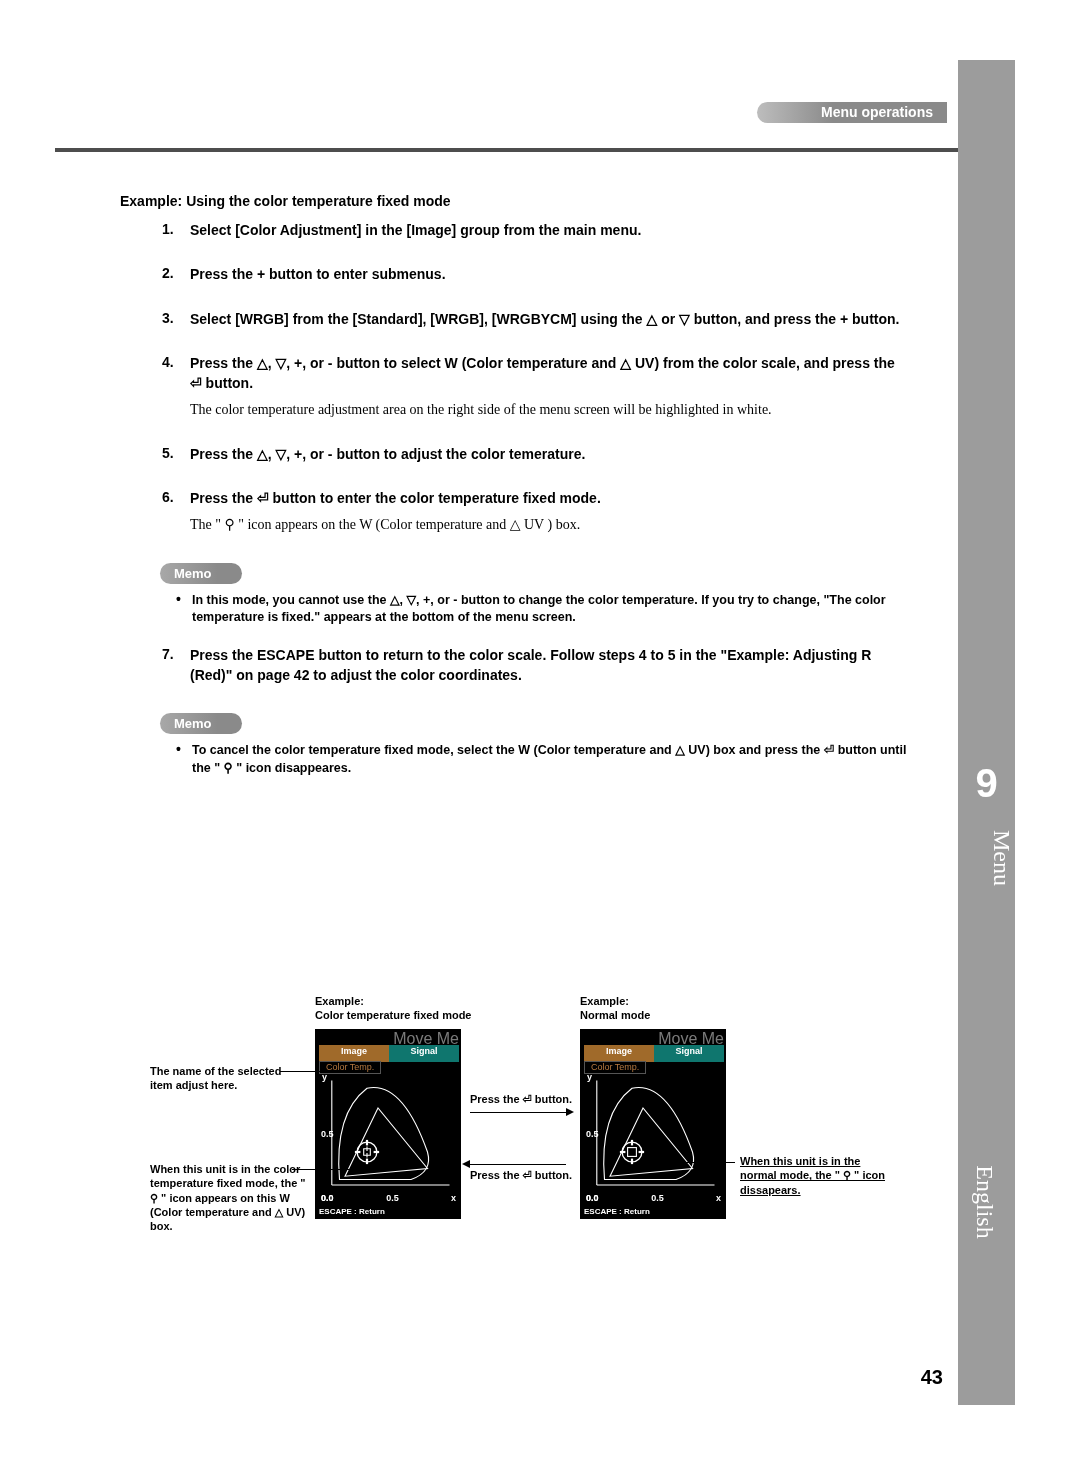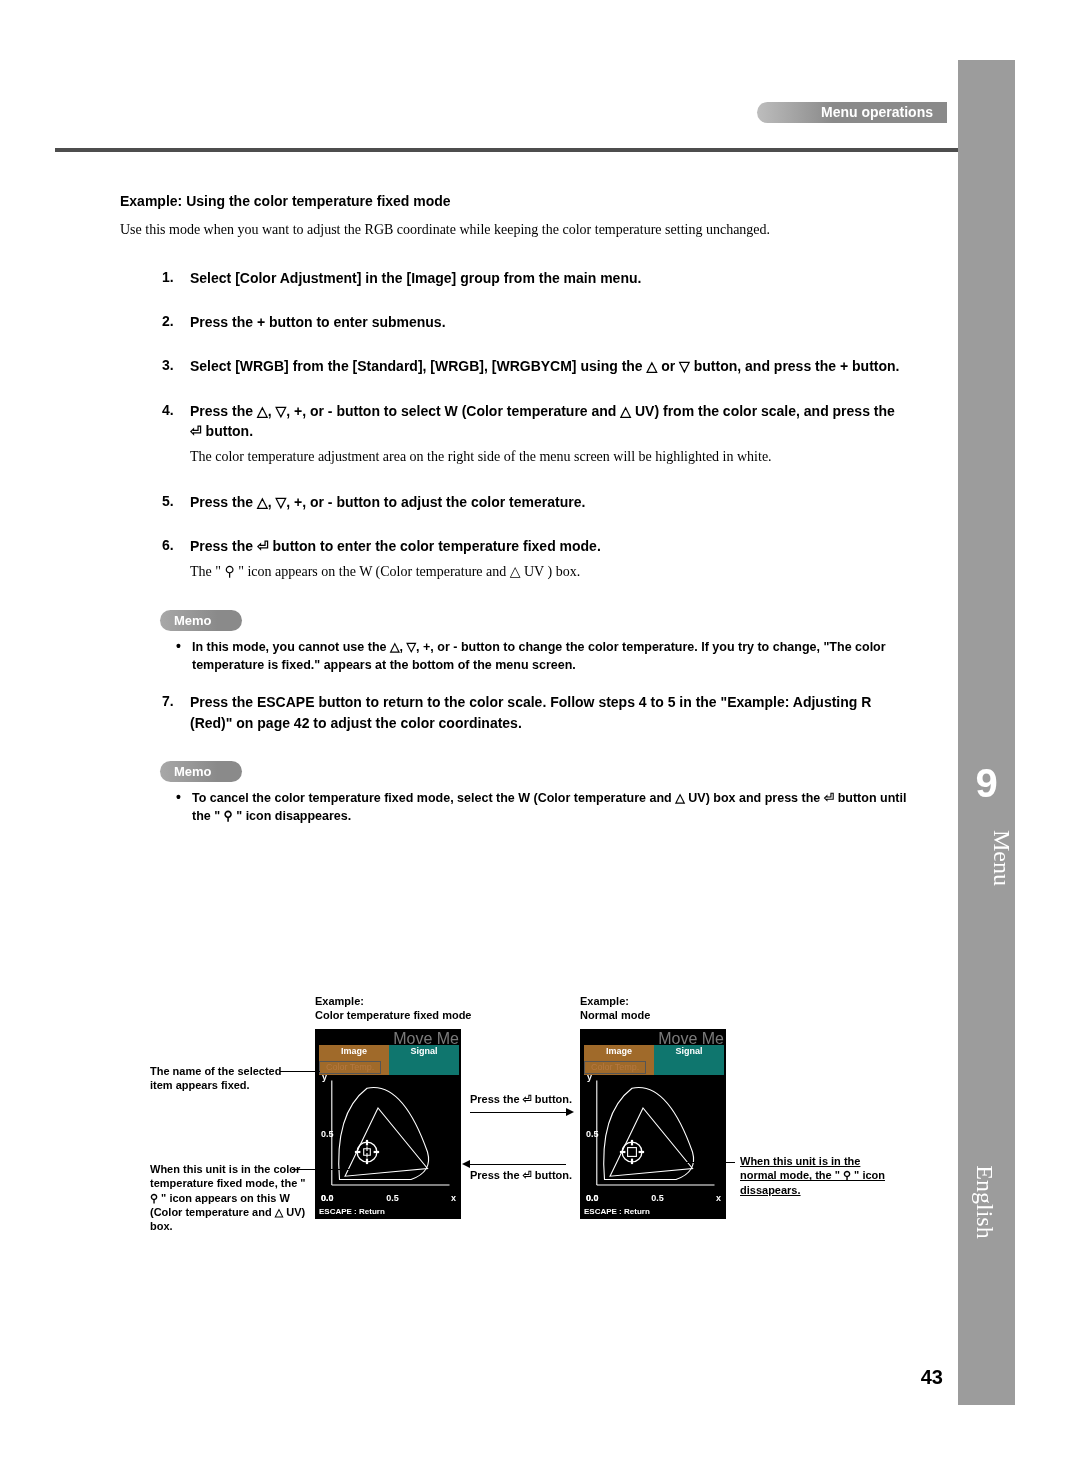--- a/index.html
+++ b/index.html
@@ -25,21 +25,21 @@
   .memo-badge { display:inline-block; background:linear-gradient(to right,#a8a8a8 0,#8a8a8a 70%,#8a8a8a 100%); color:#fff; font:bold 13px/1 Arial; padding:4px 30px 4px 14px; border-radius:12px; margin:4px 0 8px -2px; }
   ul.memo { list-style:none; margin:0 0 18px 14px; }
   ul.memo li { position:relative; padding-left:16px; font:bold 12.5px/1.4 Arial; margin-bottom:4px; }
   ul.memo li::before { content:"•"; position:absolute; left:0; font:bold 14px/1 Arial; top:0; }
 
   .figures { position:absolute; top:802px; left:0; width:790px; font-family:Arial; }
   .fig { position:absolute; }
   .fig-caption { font:bold 11px/1.3 Arial; margin-bottom:6px; white-space:pre-line; }
   .menu-screen { width:146px; height:190px; background:#000; color:#fff; font:10px/1 Arial; position:relative; }
   .menu-screen .move { position:absolute; top:2px; right:2px; color:#7a7a7a; font-size:16px; }
-  .menu-screen .tabs { position:absolute; top:16px; left:4px; right:2px; height:30px; display:flex; }
+  .menu-screen .tabs { position:absolute; top:16px; left:4px; right:2px; height:17px; display:flex; }
   .menu-screen .tabs .tab { flex:1; font:bold 9px/13px Arial; text-align:center; background:#0f766e;}
   .menu-screen .tabs .tab.active { background:#a06a2a; color:#fff; }
   .menu-screen .crumb { position:absolute; top:32px; left:4px; color:#b47840; font:9px/1 Arial; border:1px solid #555; padding:1px 6px;}
   .menu-screen .axis-area { position:absolute; top:46px; left:8px; right:6px; bottom:28px; }
   .menu-screen .yl { position:absolute; left:-1px; top:-2px; font:bold 9px/1 Arial; }
   .menu-screen .tick-y { position:absolute; left:-2px; font:bold 9px/1 Arial; }
   .menu-screen .tick-x { position:absolute; bottom:-12px; font:bold 9px/1 Arial; }
   .menu-screen .xl { position:absolute; right:-1px; bottom:-12px; font:bold 9px/1 Arial; }
   .menu-screen svg { position:absolute; inset:0; }
   .menu-screen .escape { position:absolute; left:4px; bottom:3px; font:bold 8px/1 Arial; }
@@ -69,21 +69,20 @@
       </div>
   </div>
 
   <div class="header-bar">
     <div class="header-pill">Menu operations</div>
   </div>
   <div class="header-rule"></div>
 
   <div class="content">
     <h4>Example: Using the color temperature fixed mode</h4>
-    <p class="body">Use this mode when you want to adjust the RGB coordinate while keeping the color temperature setting unchanged.</p>
 
     <ol class="steps">
       <li>
           <span class="num">1.</span>
           <div class="step-text">Select [Color Adjustment] in the [Image] group from the main menu.</div>
         </li>
       <li>
           <span class="num">2.</span>
           <div class="step-text">Press the + button to enter submenus.</div>
         </li>
@@ -195,21 +194,21 @@
                 <rect x="6" y="-1" width="5" height="2" fill="#fff"></rect>
                 <rect x="-1" y="6" width="2" height="5" fill="#fff"></rect>
                 <rect x="-4" y="-4" width="8" height="8" stroke="#fff" fill="none"></rect>
               </g>
             </svg>
           </div>
           <div class="escape">ESCAPE : Return</div>
         </div>
       </div>
 
-      <div class="annot" style="left:30px; top:70px; width:150px;">The name of the selected item appears fixed.</div>
+      <div class="annot" style="left:30px; top:70px; width:150px;">The name of the selected item adjust here.</div>
       <div class="lead-line" style="left:160px; top:77px; width:40px;"></div>
 
       <div class="annot" style="left:30px; top:168px; width:160px;">When this unit is in the color temperature fixed mode, the " ⚲ " icon appears on this W (Color temperature and △ UV) box.</div>
       <div class="lead-line" style="left:172px; top:175px; width:60px;"></div>
 
       <div class="arrow-row" style="left:350px; top:118px; width:110px;">
         <span style="position:absolute; left:0; top:-18px; white-space:nowrap;">Press the ⏎ button.</span>
         <div class="shaft" style="left:0; top:0; width:96px;"></div>
         <div class="head r" style="left:96px; top:-4px;"></div>
       </div>

